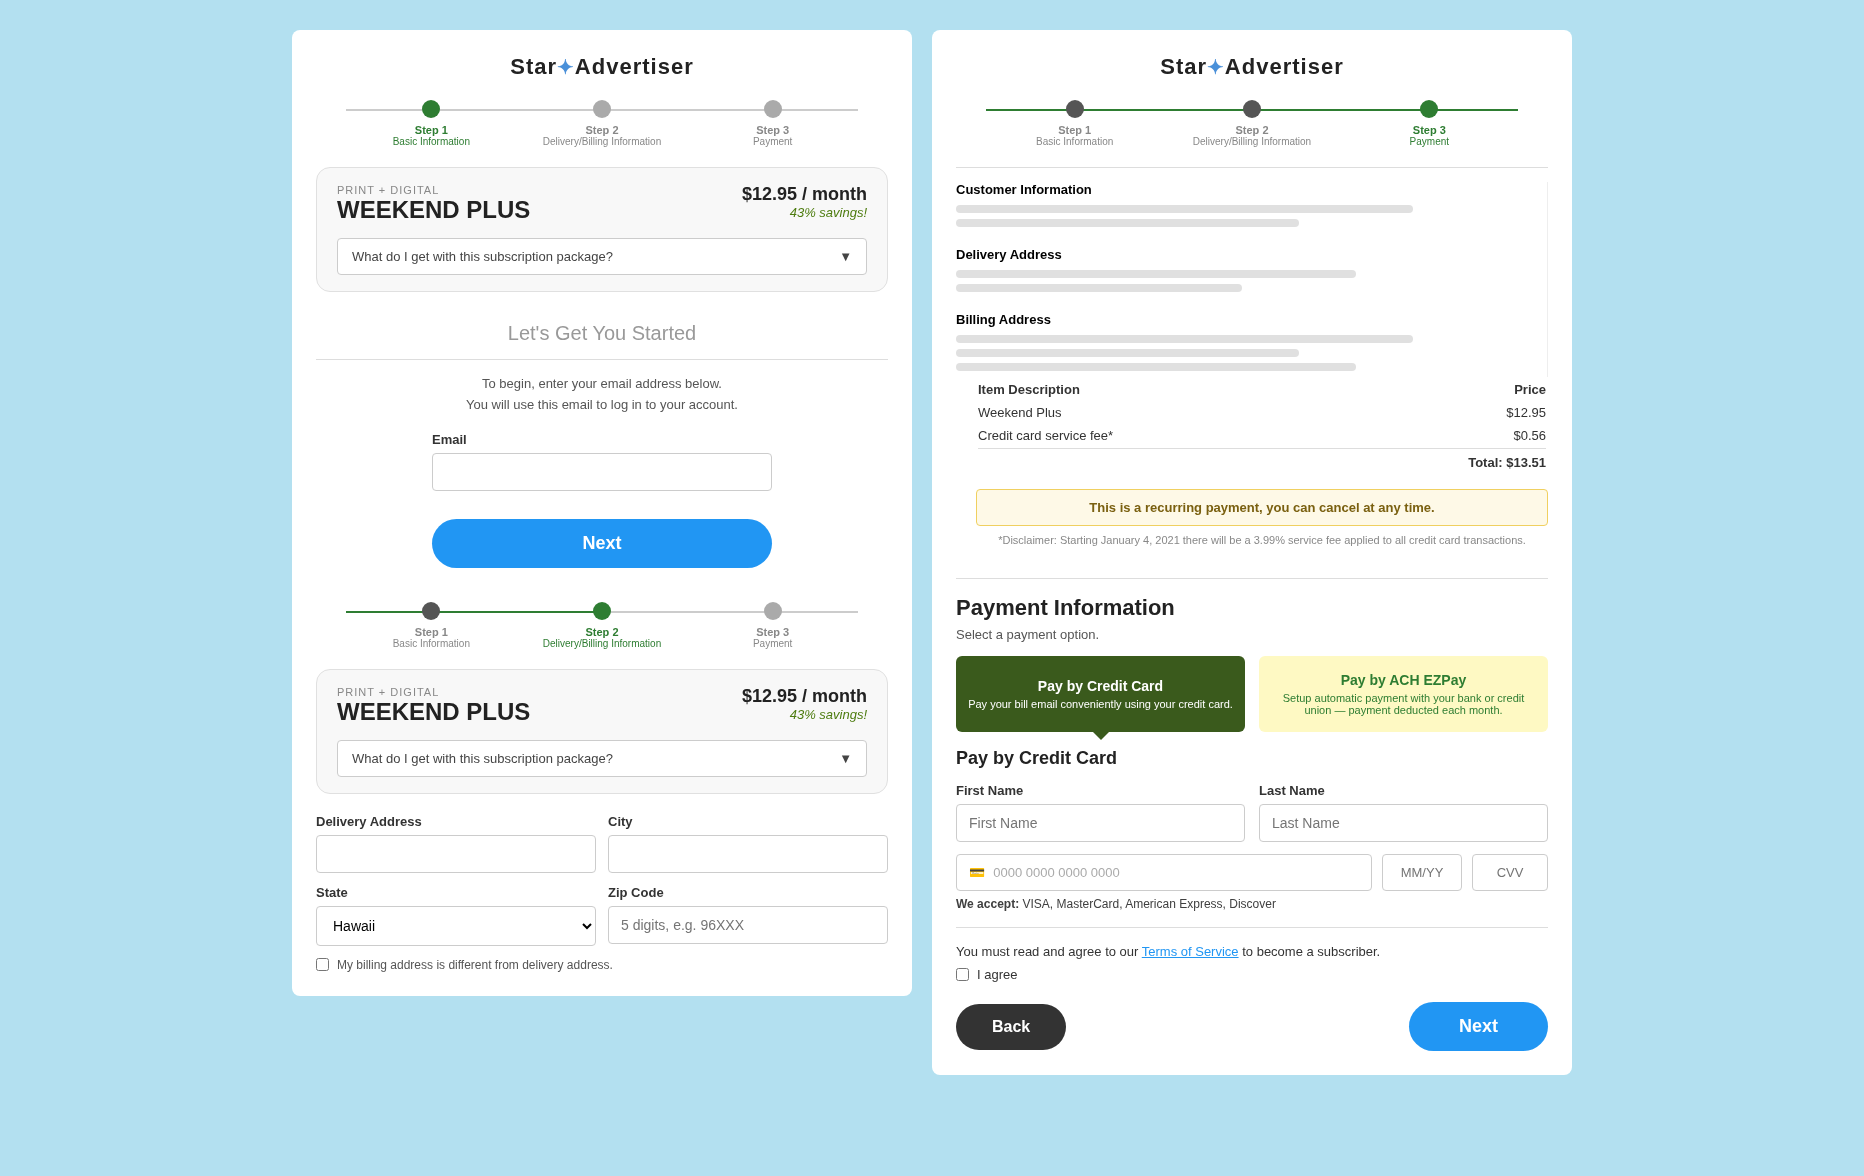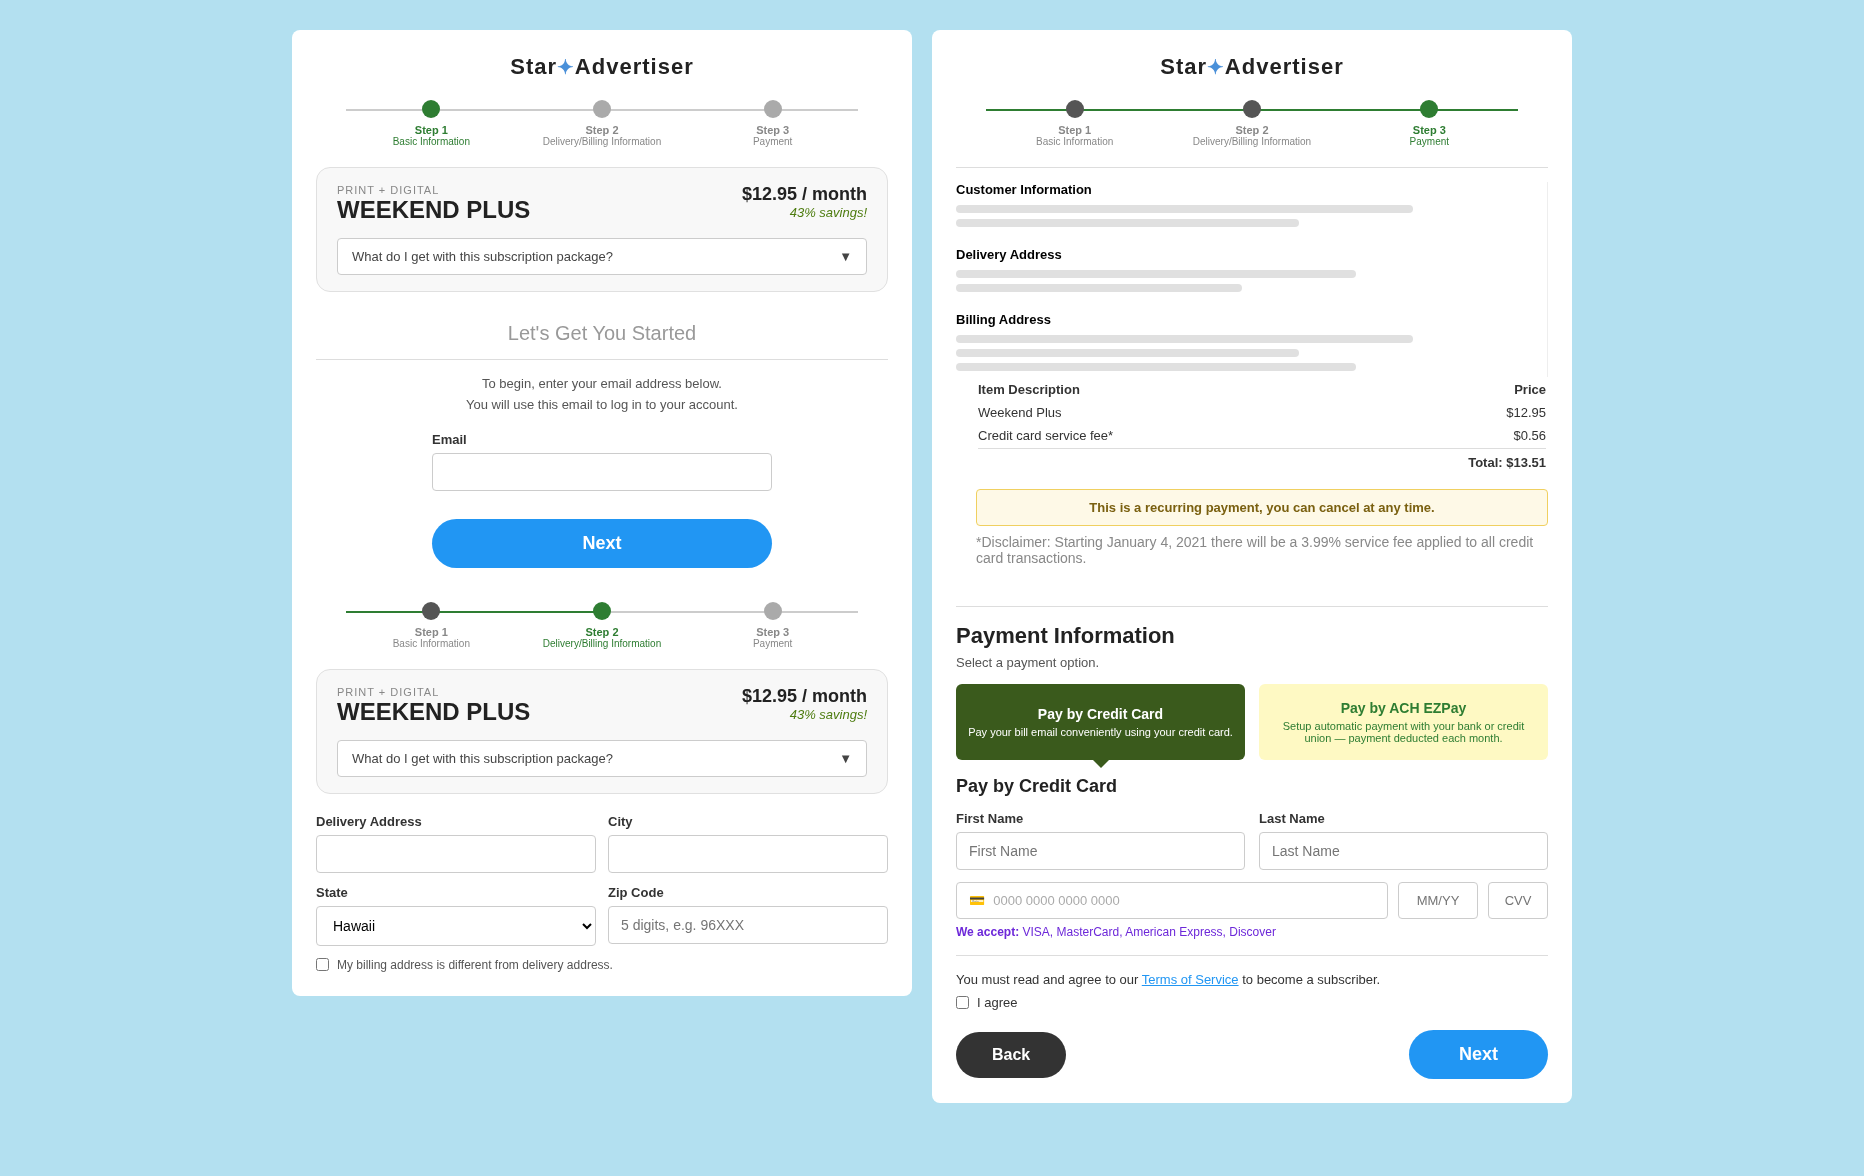--- a/index.html
+++ b/index.html
@@ -229,23 +229,24 @@
       border: 1px solid #f0d060;
       border-radius: 4px;
       padding: 10px 14px;
       font-size: 13px;
       color: #7a6010;
       font-weight: bold;
       text-align: center;
       margin-bottom: 8px;
     }
     .disclaimer {
-      font-size: 14px;
+      font-size: 11px;
       color: #888;
-      margin-bottom: 24px;
+      margin-bottom: 16px;
+      text-align: center;
     }
     .section-divider {
       border: none;
       border-top: 1px solid #ddd;
       margin: 16px 0;
     }
     .payment-title {
       font-size: 22px;
       font-weight: bold;
       color: #222;
@@ -328,21 +329,21 @@
       width: 80px;
       border: 1px solid #ccc;
       border-radius: 4px;
       padding: 10px 8px;
       font-size: 13px;
       color: #aaa;
       text-align: center;
     }
     .accepted-cards {
       font-size: 12px;
-      color: #6d28d9;
+      color: #404040;
       margin-bottom: 16px;
     }
     .tos-row {
       font-size: 13px;
       color: #333;
       margin-bottom: 8px;
     }
     .tos-link { color: #2196F3; }
     .agree-row {
       display: flex;
@@ -628,21 +629,21 @@
           <input type="text" class="form-input" placeholder="Last Name" style="">
         </div>
       </div>
 
       <div class="card-row">
         <div class="card-input" style="background:white;">
           <span style="color:#999;">💳</span>
           <span style="color:#aaa; font-size:13px;">0000 0000 0000 0000</span>
         </div>
         <input type="text" class="card-mini" placeholder="MM/YY" style="">
-        <input type="text" class="card-mini" placeholder="CVV" style="width: 60px;">
+        <input type="text" class="card-mini" placeholder="CVV" style="width: 76px;">
       </div>
 
       <div class="accepted-cards">
         <strong>We accept:</strong>
         <span> VISA, MasterCard, American Express, Discover</span>
       </div>
 
       <hr class="section-divider">
 
       <div class="tos-row">

